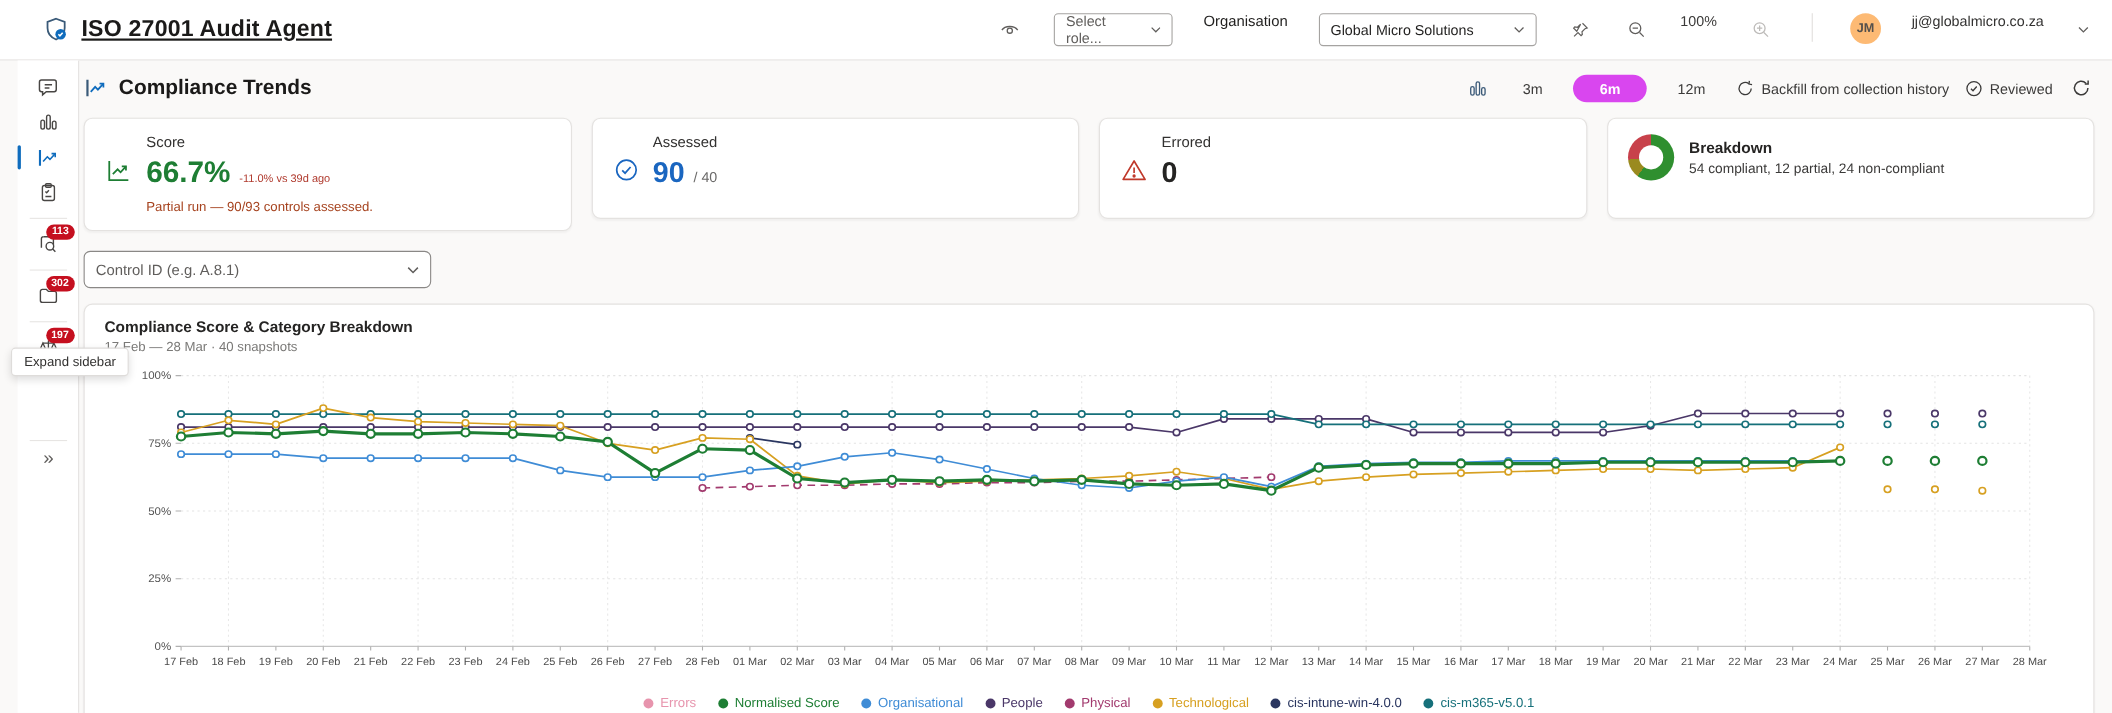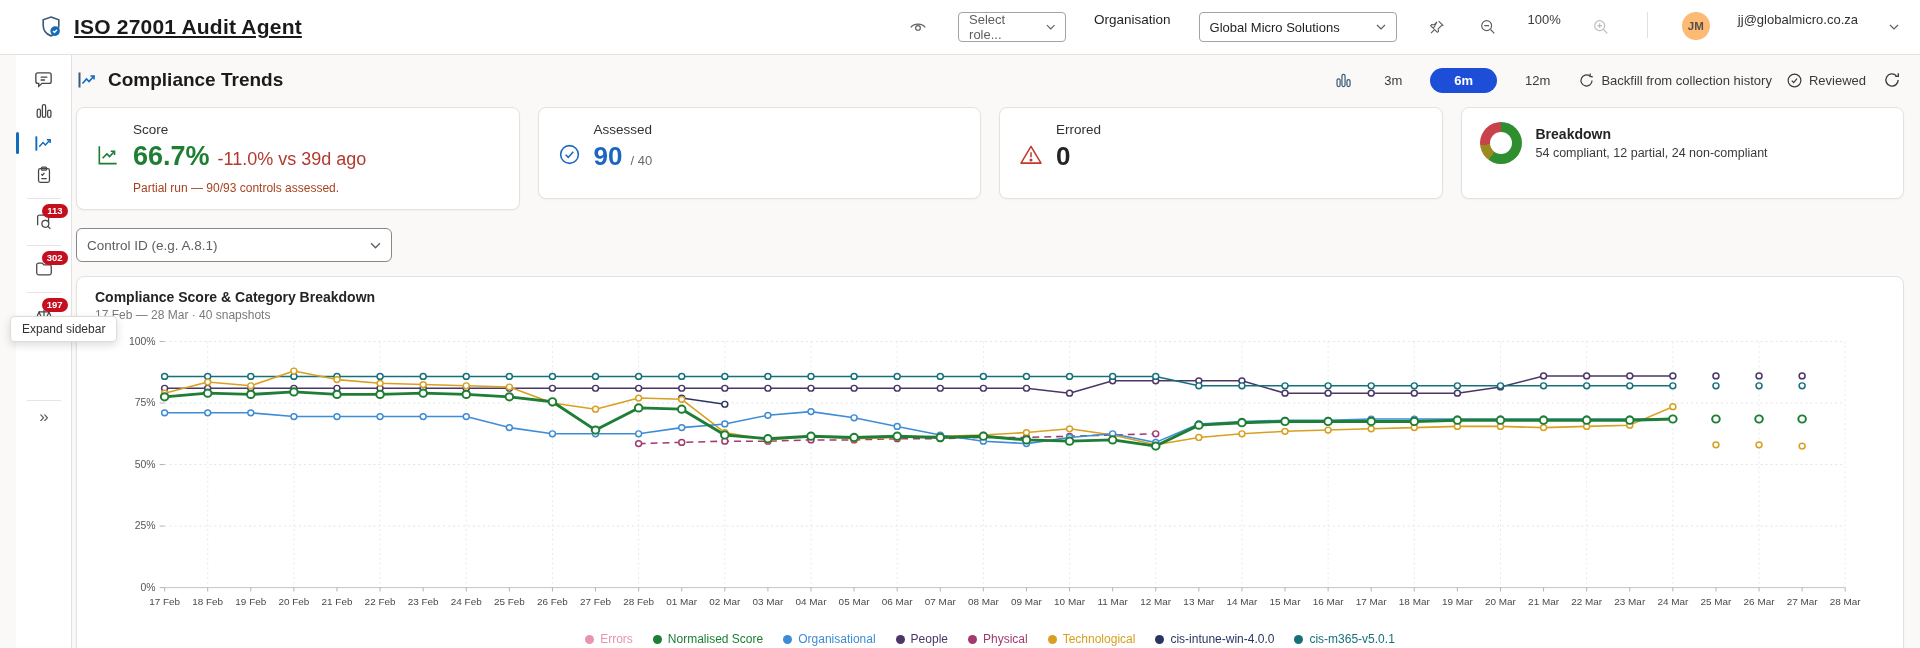--- a/index.html
+++ b/index.html
@@ -33,32 +33,32 @@
   .expand-btn { position:absolute; left:0; top:352px; width:56px; text-align:center; font-size:17px; color:#605e5c; background:none; border:none; cursor:pointer; }
   .expand-div { position:absolute; left:11px; top:345px; width:34px; height:1px; background:#e7e5e3; }
 
   
   .main { position:absolute; top:55px; left:56px; width:1864px; height:593px; padding:0 16px 0 20px; }
   .page-head { display:flex; align-items:center; height:46px; margin-top:2px; }
   .ph-left { display:flex; align-items:center; gap:10px; }
   .ph-left h2 { font-size:19px; font-weight:700; color:#1b1a19; }
   .toolbar { margin-left:auto; display:flex; align-items:center; gap:14px; }
   .range-btn { background:none; border:none; font-size:13px; color:#3b3a39; padding:5px 14px; cursor:pointer; font-family:inherit; }
-  .range-btn.active { background:#1d4ed8; color:#fff; border-radius:14px; padding:5px 24px; font-weight:600; }
+  .range-btn.active { background:#d946ef; color:#fff; border-radius:14px; padding:5px 24px; font-weight:600; }
   .tool-link { display:flex; align-items:center; gap:6px; background:none; border:none; font-size:13px; color:#3b3a39; cursor:pointer; font-family:inherit; }
 
   
   .cards { display:grid; grid-template-columns:repeat(4,1fr); gap:18px; align-items:start; margin-top:4px; }
   .card { background:#fff; border:1px solid #e4e2e0; border-radius:8px; box-shadow:0 1px 2px rgba(0,0,0,.04); padding:14px 18px; min-height:92px; }
   .card-row { display:flex; gap:12px; }
   .card-ico { margin-top:20px; flex:0 0 auto; }
   .card-label { font-size:13.5px; color:#323130; margin-bottom:4px; }
   .vrow { display:flex; align-items:baseline; gap:8px; }
   .score-val { font-size:27px; font-weight:700; color:#1e7e34; }
-  .score-delta { font-size:18px; color:#b03a2e;text-align:center; }
+  .score-delta { font-size:10px; color:#b03a2e;text-align:center; }
   .score-note { font-size:12px; color:#a6431f; margin-top:9px; }
   .assessed-val { font-size:26px; font-weight:700; color:#1a66c0; }
   .assessed-total { font-size:13px; color:#6b6a69; }
   .errored-val { font-size:26px; font-weight:700; color:#252423; }
   .bd-row { display:flex; align-items:center; gap:14px; }
   .donut { width:42px; height:42px; border-radius:50%; position:relative; flex:0 0 auto; }
   .donut::after { content:""; position:absolute; inset:10px; background:#fff; border-radius:50%; }
   .bd-label { font-size:14px; font-weight:700; color:#252423; margin-bottom:4px; }
   .bd-detail { font-size:12.5px; color:#3b3a39; }
 

